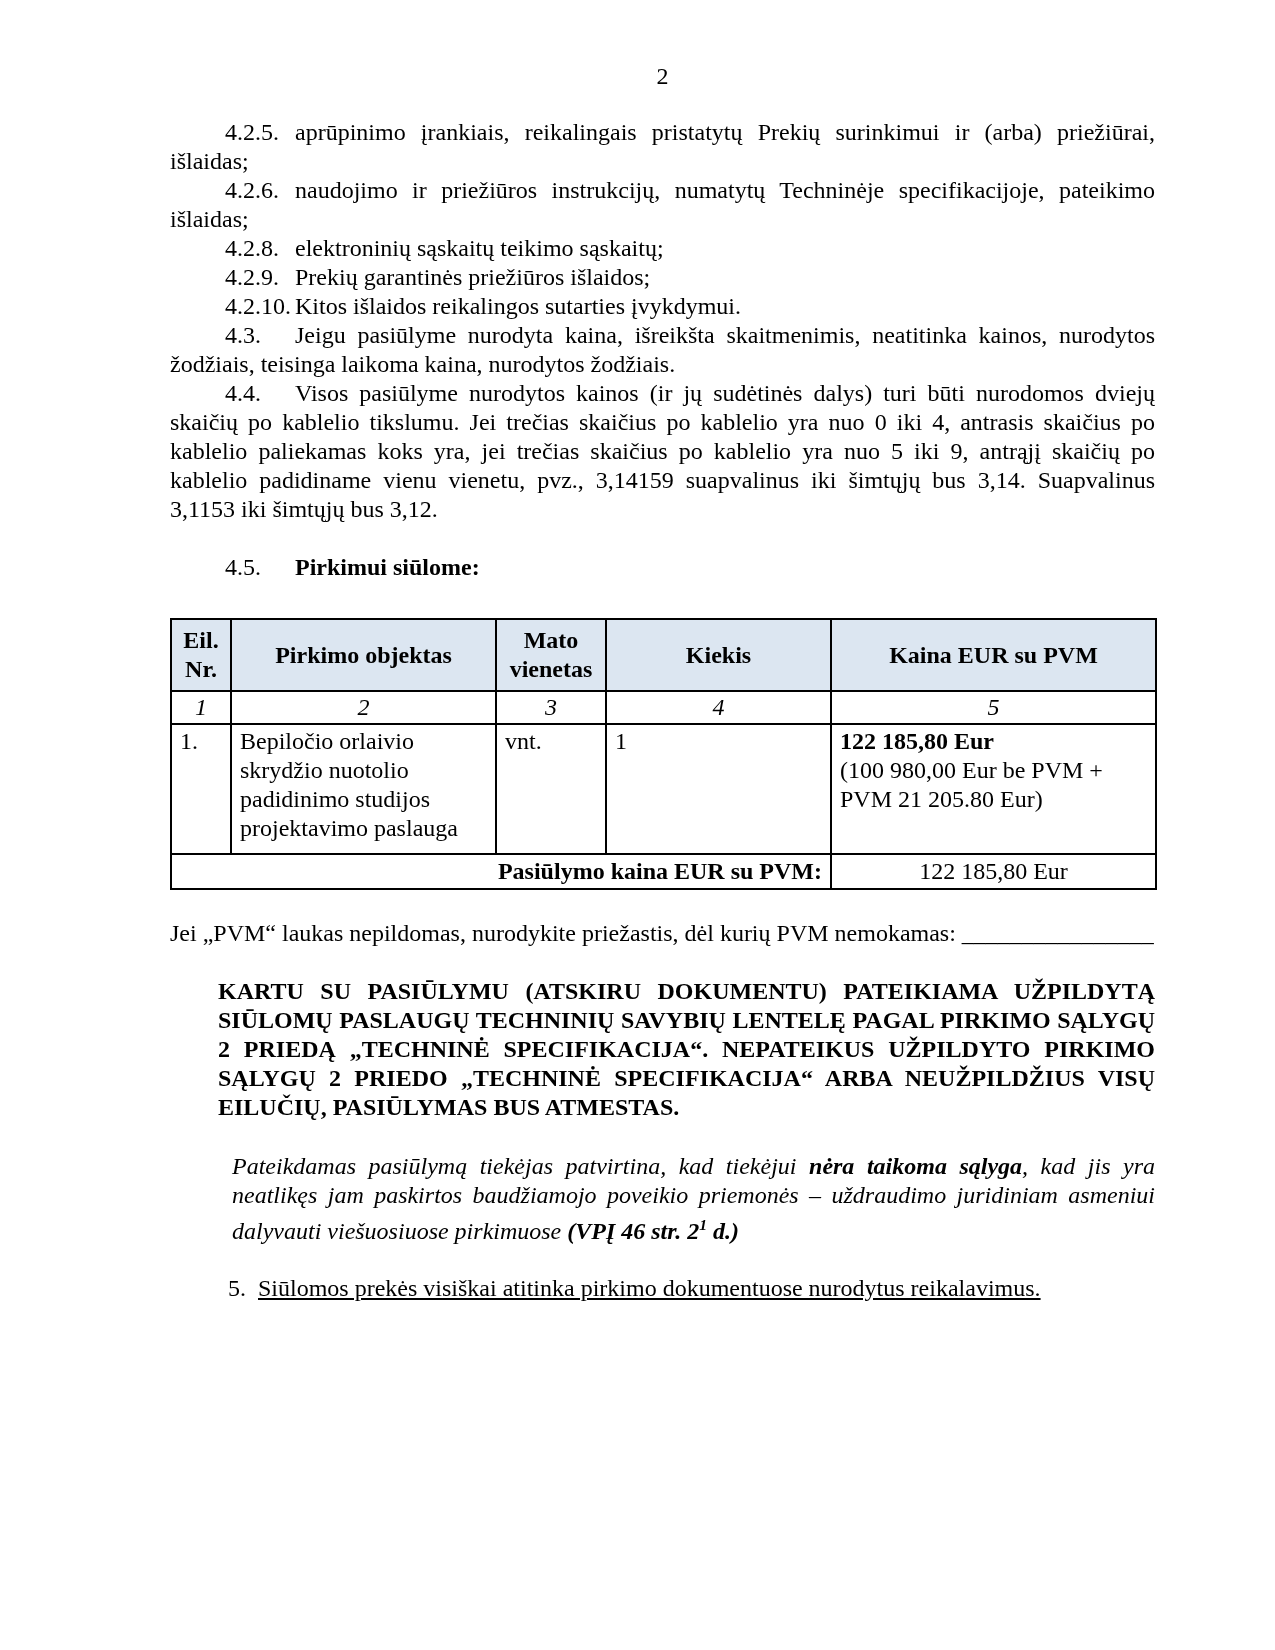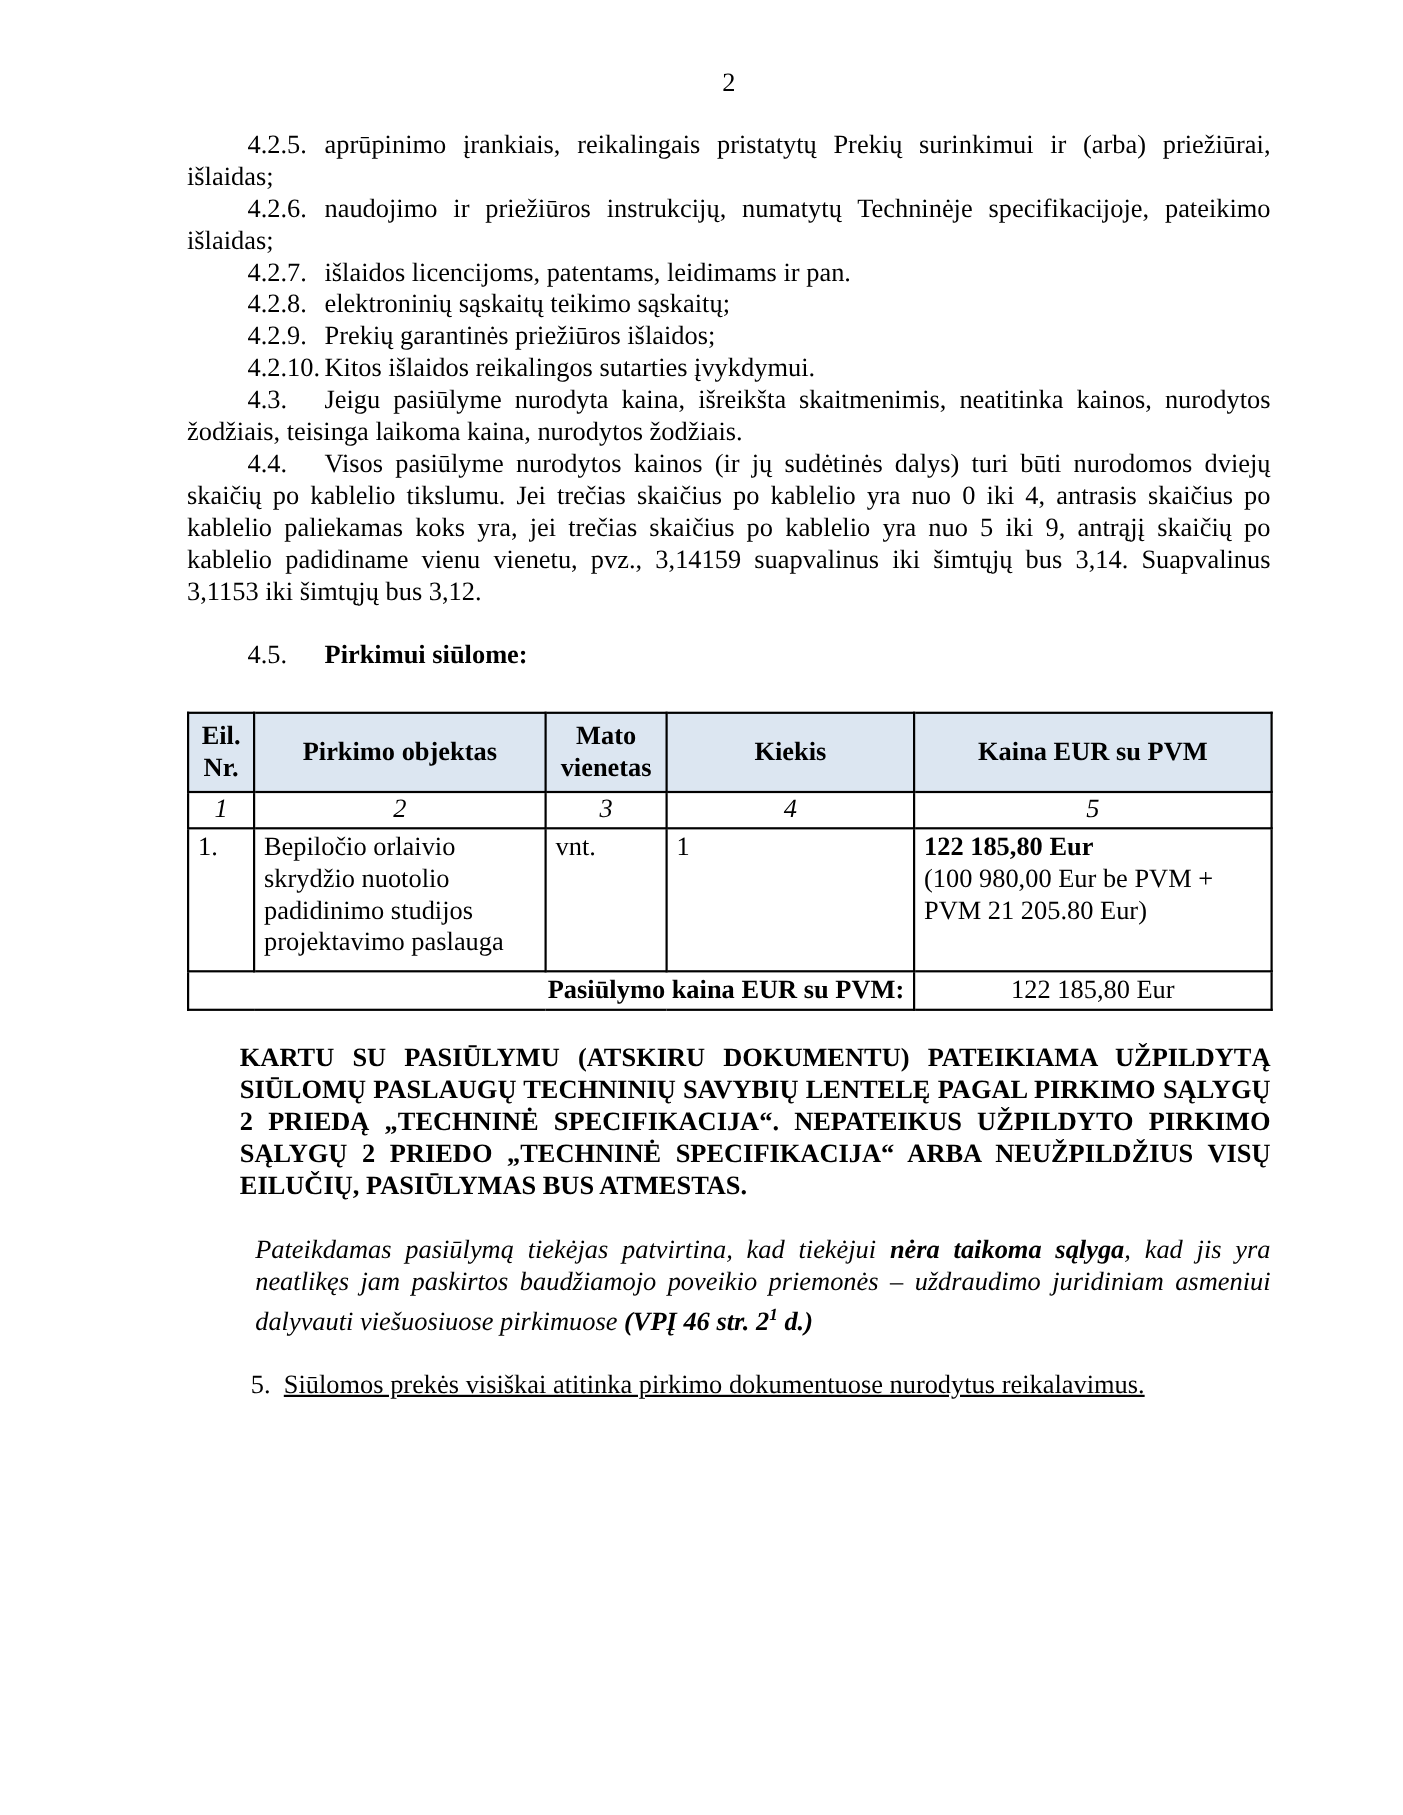--- a/index.html
+++ b/index.html
@@ -72,21 +72,20 @@
 </head>
 <body>
 
 <div class="page">
 
   <div class="page-number">2</div>
 
   <div class="items">
     <p class="item"><span class="num">4.2.5.</span><span>aprūpinimo įrankiais, reikalingais pristatytų Prekių surinkimui ir (arba) priežiūrai, išlaidas;</span></p>
     <p class="item"><span class="num">4.2.6.</span><span>naudojimo ir priežiūros instrukcijų, numatytų Techninėje specifikacijoje, pateikimo išlaidas;</span></p>
-    <p class="item"><span class="num">4.2.7.</span><span>išlaidos licencijoms, patentams, leidimams ir pan.</span></p>
     <p class="item"><span class="num">4.2.8.</span><span>elektroninių sąskaitų teikimo sąskaitų;</span></p>
     <p class="item"><span class="num">4.2.9.</span><span>Prekių garantinės priežiūros išlaidos;</span></p>
     <p class="item"><span class="num">4.2.10.</span><span>Kitos išlaidos reikalingos sutarties įvykdymui.</span></p>
     <p class="item"><span class="num">4.3.</span><span>Jeigu pasiūlyme nurodyta kaina, išreikšta skaitmenimis, neatitinka kainos, nurodytos žodžiais, teisinga laikoma kaina, nurodytos žodžiais.</span></p>
     <p class="item"><span class="num">4.4.</span><span>Visos pasiūlyme nurodytos kainos (ir jų sudėtinės dalys) turi būti nurodomos dviejų skaičių po kablelio tikslumu. Jei trečias skaičius po kablelio yra nuo 0 iki 4, antrasis skaičius po kablelio paliekamas koks yra, jei trečias skaičius po kablelio yra nuo 5 iki 9, antrąjį skaičių po kablelio padidiname vienu vienetu, pvz., 3,14159 suapvalinus iki šimtųjų bus 3,14. Suapvalinus 3,1153 iki šimtųjų bus 3,12.</span></p>
     <p class="item item-45"><span class="num">4.5.</span><span class="bold">Pirkimui siūlome:</span></p>
   </div>
 
   <table class="offer">
     <colgroup>
@@ -125,20 +124,21 @@
       </td>
     </tr>
     <tr class="total">
       <td colspan="4" class="total-label">Pasiūlymo kaina EUR su PVM:</td>
       <td class="total-value">122 185,80 Eur</td>
     </tr>
   </tbody>
     </table>
 
 
+  <p class="pvm"><span>Jei „PVM“ laukas nepildomas, nurodykite priežastis, dėl kurių PVM nemokamas: </span><span>________________</span></p>
 
   <p class="kartu">KARTU SU PASIŪLYMU (ATSKIRU DOKUMENTU) PATEIKIAMA UŽPILDYTĄ SIŪLOMŲ PASLAUGŲ TECHNINIŲ SAVYBIŲ LENTELĘ PAGAL PIRKIMO SĄLYGŲ 2 PRIEDĄ „TECHNINĖ SPECIFIKACIJA“. NEPATEIKUS UŽPILDYTO PIRKIMO SĄLYGŲ 2 PRIEDO „TECHNINĖ SPECIFIKACIJA“ ARBA NEUŽPILDŽIUS VISŲ EILUČIŲ, PASIŪLYMAS BUS ATMESTAS.</p>
 
   <p class="pateik"><span>Pateikdamas pasiūlymą tiekėjas patvirtina, kad tiekėjui </span><b>nėra taikoma sąlyga</b><span>, kad jis yra neatlikęs jam paskirtos baudžiamojo poveikio priemonės – uždraudimo juridiniam asmeniui dalyvauti viešuosiuose pirkimuose </span><b><span>(VPĮ 46 str. 2</span><sup>1</sup><span> d.)</span></b></p>
 
   <p class="item5"><span class="num5">5.</span><span>Siūlomos prekės visiškai atitinka pirkimo dokumentuose nurodytus reikalavimus.</span></p>
 
 </div>
 
 </body></html>

